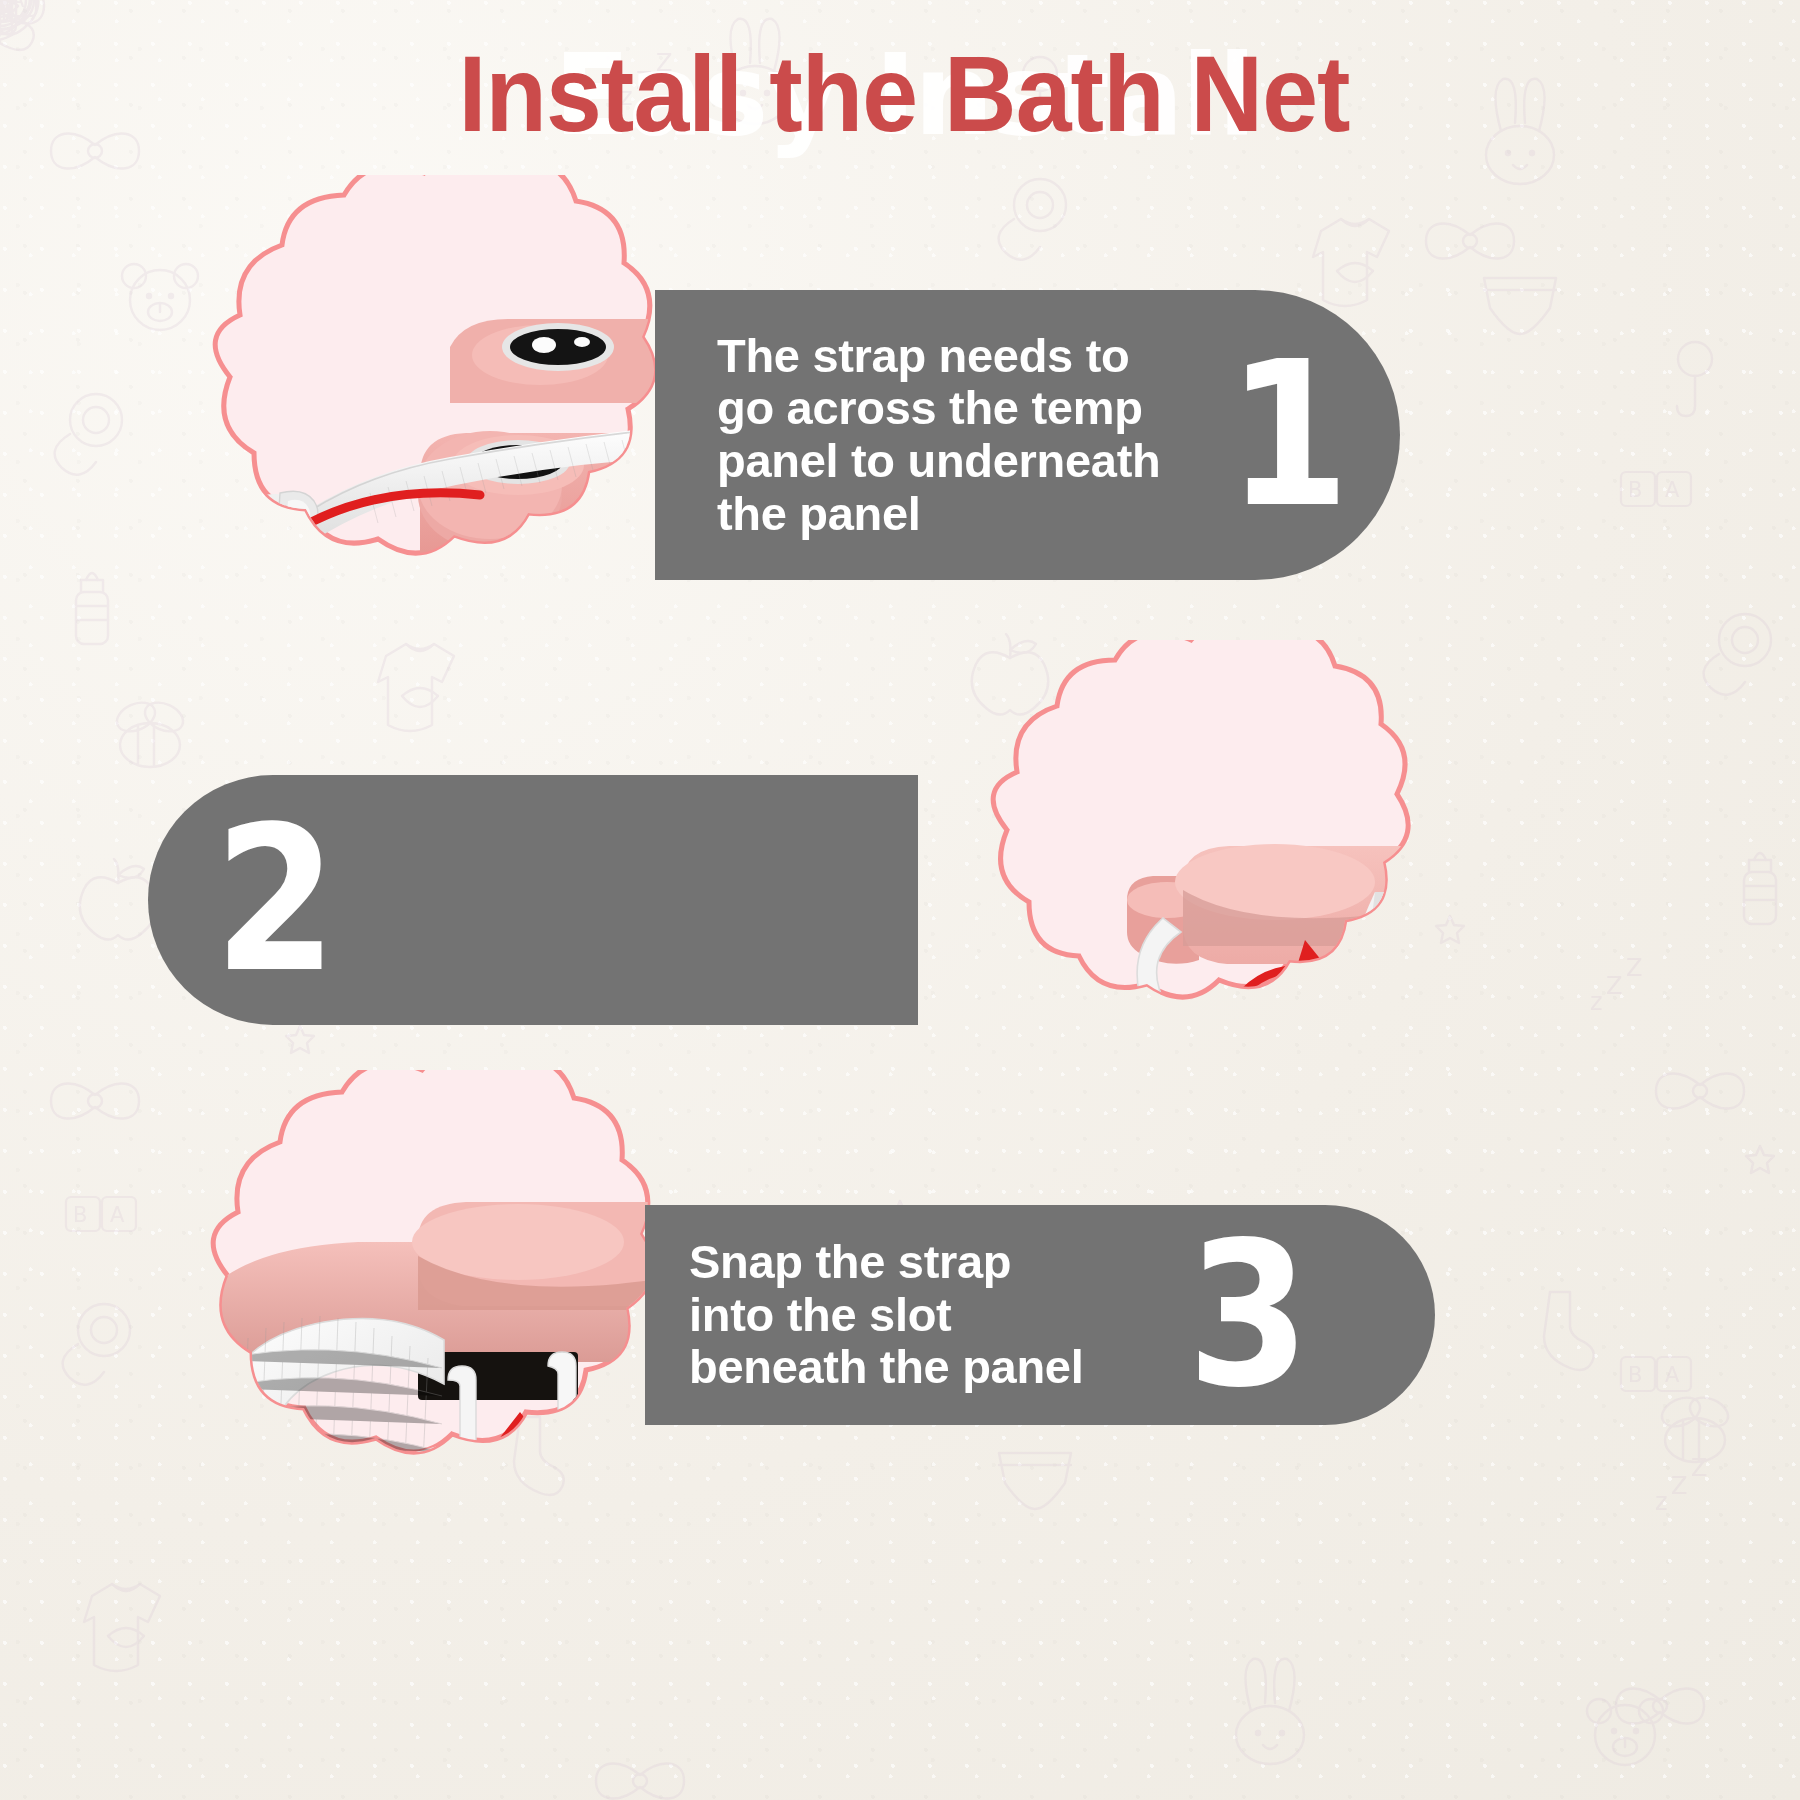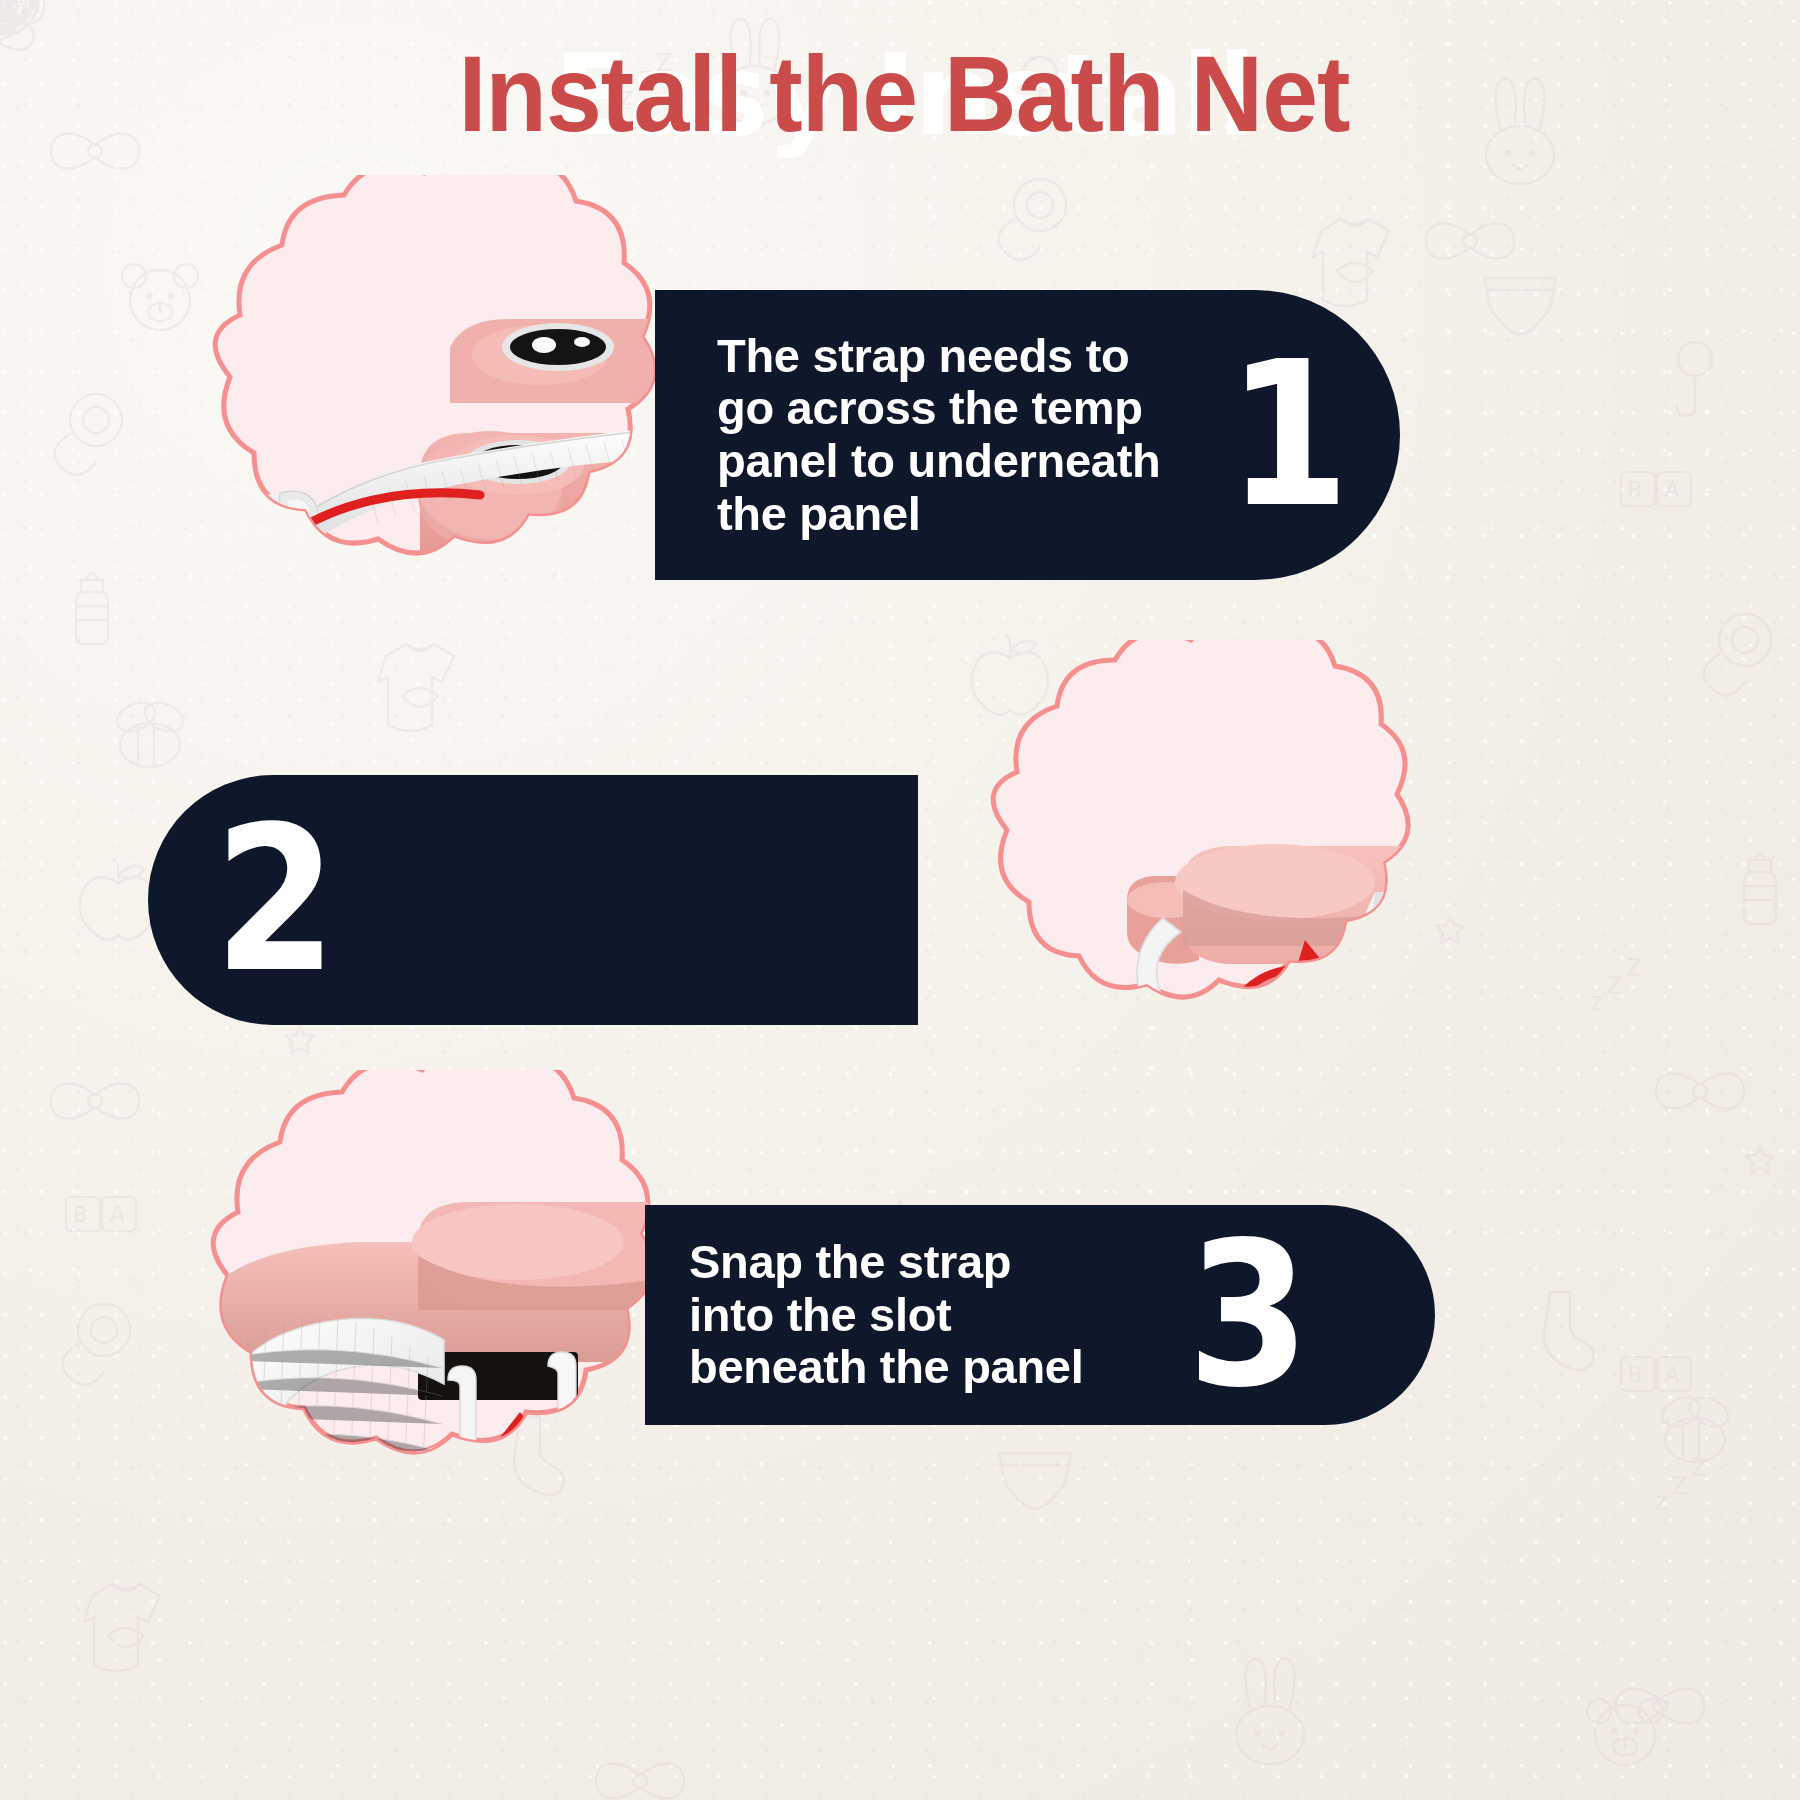--- a/index.html
+++ b/index.html
@@ -54,21 +54,21 @@
   
   .step{ position:absolute; }
 
   
   .cloud{ position:absolute; }
   .cloud svg{ display:block; width:100%; height:100%; }
 
   
   .pill{
     position:absolute;
-    background:#0f172a;
+    background:#737373;
     display:flex; align-items:center;
   }
   .pill-text{
     color:#ffffff;
     font-size:47px;
     line-height:1.12;
     font-weight:bold;
     letter-spacing:-.3px;
     white-space:pre-line;
   }

